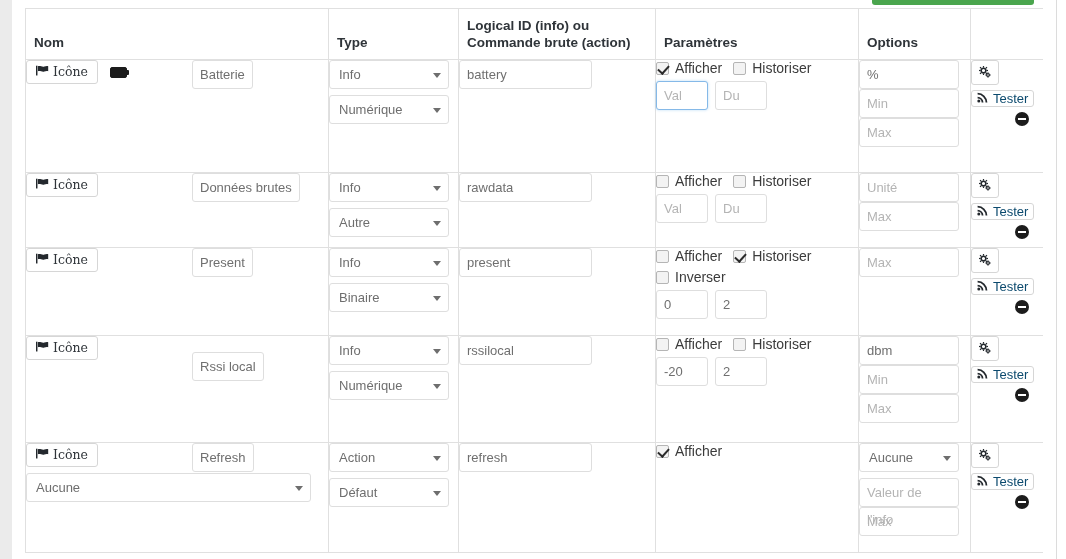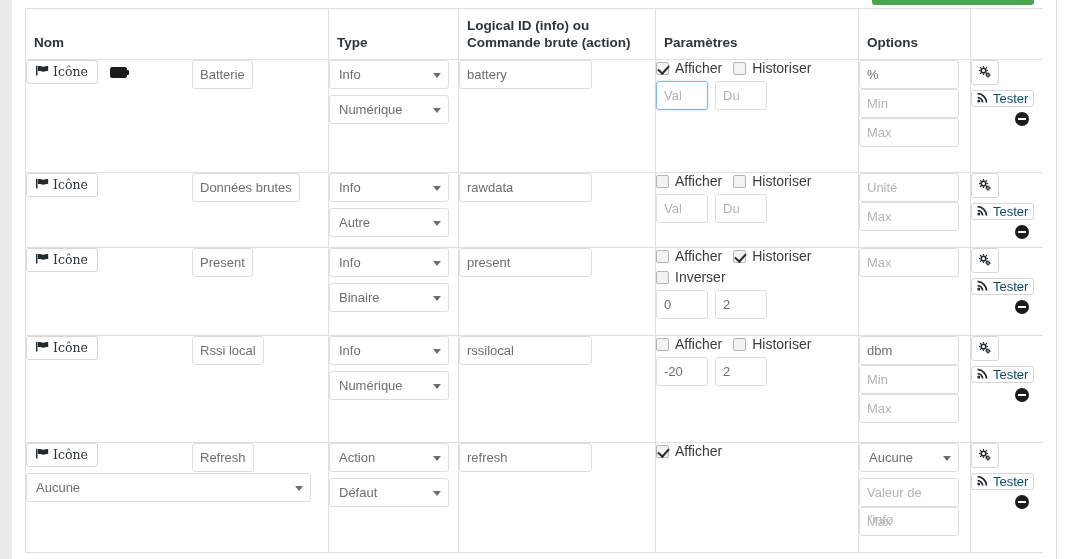--- a/index.html
+++ b/index.html
@@ -426,21 +426,21 @@
             </span><span class="minus-badge"></span></td>
         </tr>
         <tr class="r4">
           <td class="cell cell-nom">
             <div style="position:relative;"><span class="btn-icone">
                 <span class="flag-glyph"><svg width="13" height="12" viewBox="0 0 16 14" aria-hidden="true">
                     <rect x="0" y="0.5" width="1.8" height="12" fill="#23282d"></rect>
                     <path d="M2.4 1.2 C5 0.2 7.6 2.6 10.2 1.6 C12 0.9 13.6 0.6 15 1.1 L15 7.2 C13.4 6.6 11.8 7 10.2 7.6 C7.6 8.6 5 6.3 2.4 7.2 Z" fill="#23282d"></path>
                   </svg></span>
                 <span>Icône</span>
-              </span><div style="position:absolute; left:166px; top:0;">
+              </span><div style="position:absolute; left:166px; top:16px;">
                 <div class="txtinput ">Rssi local</div>
               </div></div>
           </td>
           <td class="cell">
             <div class="selectbox sel-type">Info<span class="caret"></span></div>
             <div class="selectbox sel-type">Numérique<span class="caret"></span></div>
           </td>
           <td class="cell">
             <div class="txtinput lid-input">rssilocal</div>
           </td>

